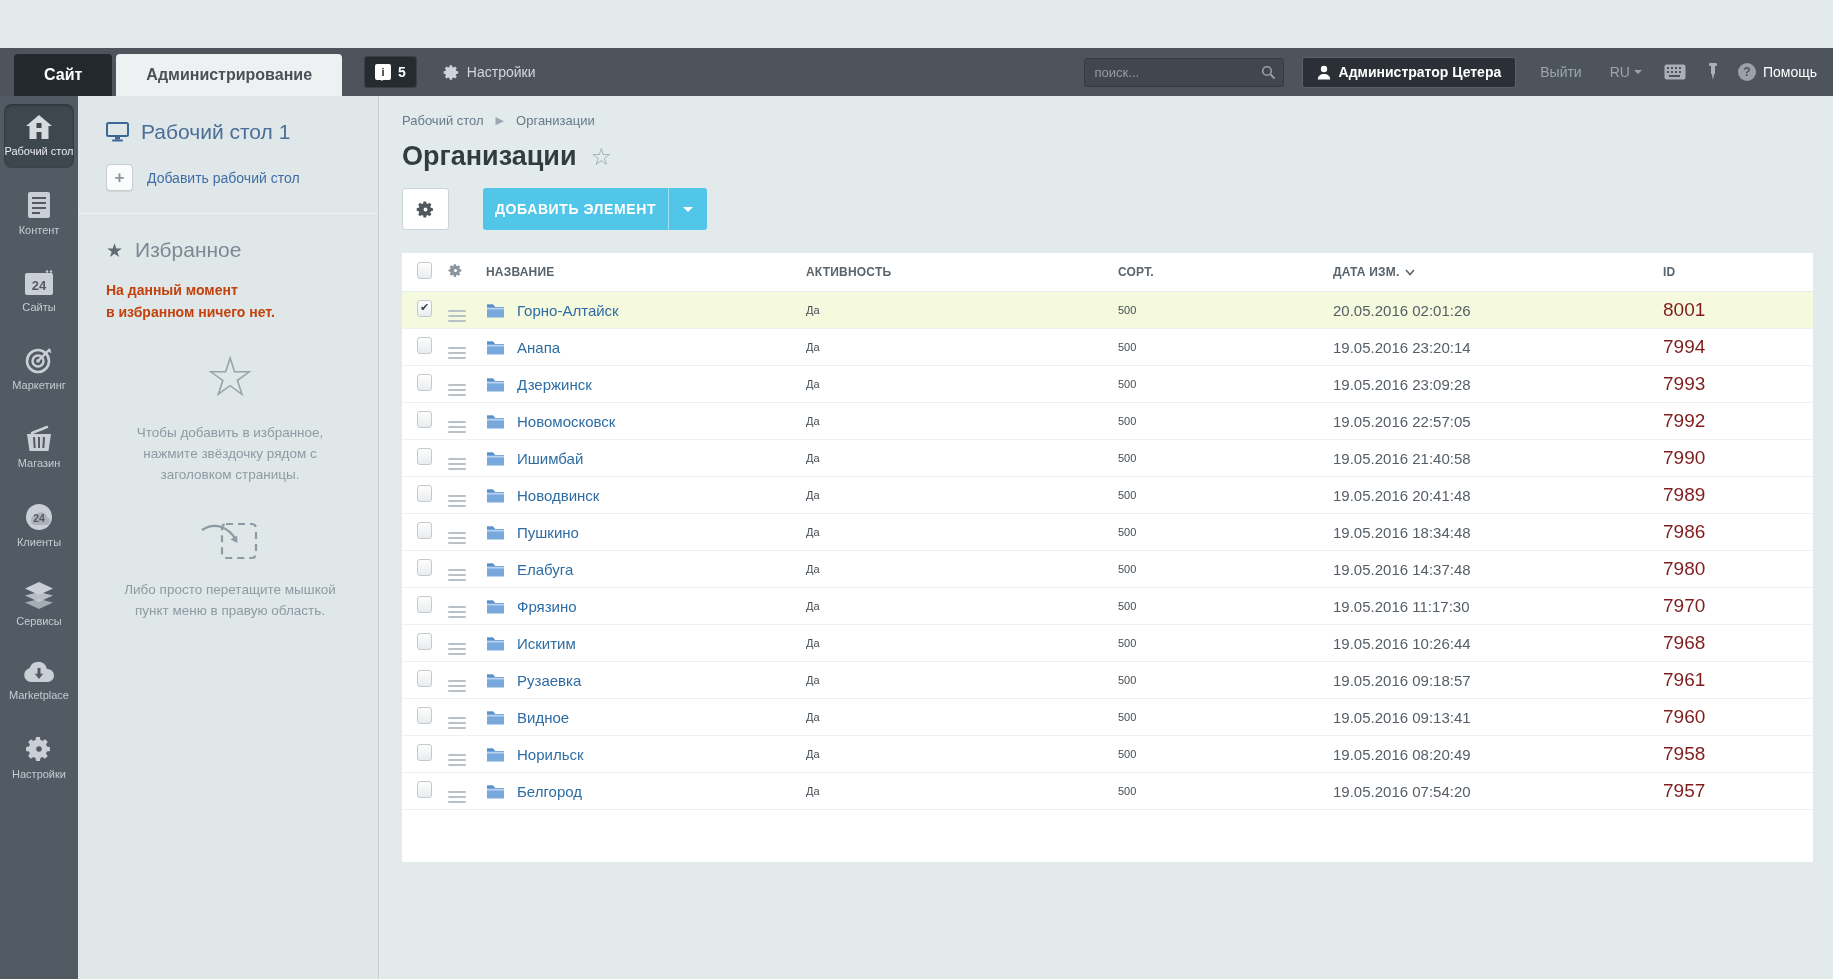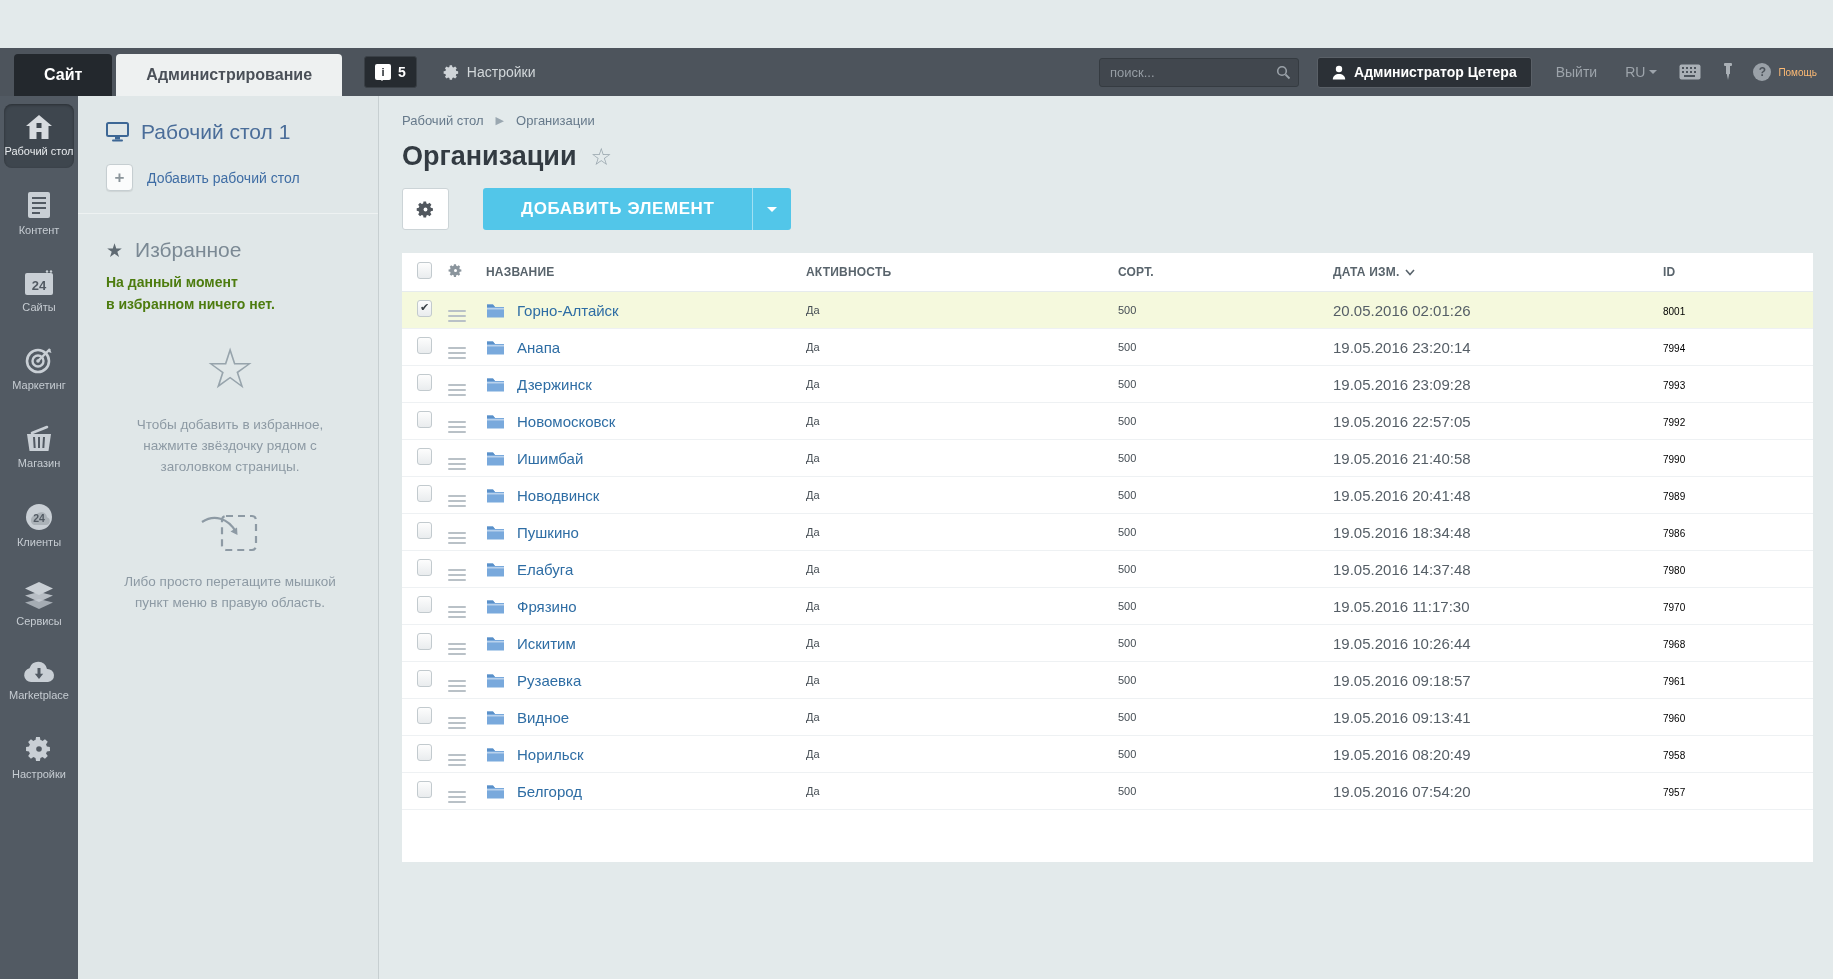--- a/index.html
+++ b/index.html
@@ -30,21 +30,21 @@
   .user-btn { margin-left:18px; height:31px; background:#2b3036; border:1px solid #5a6067; border-radius:3px;
                  display:flex; align-items:center; gap:8px; padding:0 14px; cursor:pointer; }
   .user-btn span { color:#fff; font-size:14px; font-weight:bold; }
   .top-link { color:#9da4ab; font-size:14px; margin-left:24px; cursor:pointer; }
   .lang { margin-left:28px; color:#9da4ab; font-size:14px; cursor:pointer; display:flex; align-items:center; gap:4px; }
   .caret-down { width:0; height:0; border:4px solid transparent; border-top-color:#9da4ab; margin-top:4px; }
   .top-icon { margin-left:22px; cursor:pointer; display:flex; align-items:center; }
   .help { margin-left:20px; margin-right:16px; display:flex; align-items:center; gap:7px; cursor:pointer; }
   .help .qmark { width:18px; height:18px; border-radius:50%; background:#9aa1a8; color:#4d545c;
                  font-size:12px; font-weight:bold; text-align:center; line-height:18px; }
-  .help span { color:#fdba74; font-size:10px; }
+  .help span { color:#ffffff; font-size:14px; }
 
   
   .app { display:flex; height:931px; }
 
   
   .sidebar { width:78px; background:#525a63; flex:none; display:flex; flex-direction:column; align-items:center;
              padding-top:8px; overflow:hidden; }
   .side-item { width:70px; display:flex; flex-direction:column; align-items:center; gap:5px;
              padding:10px 0 9px; margin-bottom:13px; border-radius:8px; cursor:pointer; }
   .side-item.active { background:#3e464e; box-shadow:inset 0 1px 3px rgba(0,0,0,.35); }
@@ -60,21 +60,21 @@
   .add-desktop { display:flex; align-items:center; gap:14px; margin:20px 0 22px 0; cursor:pointer; }
   .plus-btn { width:27px; height:27px; background:#fbfcfc; border:1px solid #c6ced1; border-radius:4px;
               box-shadow:0 1px 1px rgba(0,0,0,.08); color:#8b959b; font-size:17px; font-weight:bold;
               text-align:center; line-height:25px; cursor:pointer; }
   .add-desktop span { color:#3f6da4; font-size:14px; }
   .panel-divider { height:1px; background:#ccd4d6; border-bottom:1px solid #eef2f2; }
   .fav { padding:24px 24px 0 28px; }
   .fav-head { display:flex; align-items:center; gap:12px; }
   .fav-head .star { color:#5f6a72; font-size:19px; }
   .fav-head .ttl { color:#7b8994; font-size:21px; }
-  .fav-empty { margin-top:10px; color:#4d7c0f; font-size:14px; font-weight:bold; line-height:1.55; }
+  .fav-empty { margin-top:18px; color:#c2410c; font-size:14px; font-weight:bold; line-height:1.55; }
   .fav-bigstar { text-align:center; margin-top:26px; color:#97a4ac; font-size:56px; line-height:1; font-weight:normal; }
   .fav-hint { margin-top:18px; color:#8d9aa4; font-size:13.5px; text-align:center; line-height:1.55; padding:0 6px; }
   .fav-dragicon { text-align:center; margin-top:30px; }
   .fav-hint2 { margin-top:16px; color:#8d9aa4; font-size:13.5px; text-align:center; line-height:1.55; padding:0 14px; }
 
   
   .main { flex:1; background:#e3eaeb; padding:0 20px 0 23px; overflow:hidden; }
   .breadcrumb { padding-top:17px; display:flex; align-items:center; gap:12px; }
   .breadcrumb a { color:#66798a; font-size:13px; }
   .breadcrumb .sep { color:#9aa7b0; font-size:11px; }
@@ -83,21 +83,21 @@
   .title-star { color:#97a4ac; font-size:24px; cursor:pointer; }
   .toolbar { margin-top:16px; display:flex; align-items:center; }
   .filter-wrap { position:relative; width:812px; margin-right:auto; }
   .filter-wrap input { width:100%; height:42px; background:#fff; border:1px solid #e2e8ea; border-radius:3px;
                  font-size:15px; color:#4a5258; padding:0 44px 0 16px; outline:none; font-family:inherit; }
   .filter-wrap input::placeholder { color:#a8b4bb; }
   .filter-wrap .mag { position:absolute; right:14px; top:12px; }
   .grid-gear-btn { width:47px; height:42px; background:#fff; border:1px solid #ccd4d7; border-radius:3px;
                  display:flex; align-items:center; justify-content:center; cursor:pointer; margin-right:34px; }
   .add-btn { height:42px; background:#52c6e9; border-radius:3px; display:flex; align-items:center; cursor:pointer; }
-  .add-btn .lbl { color:#fff; font-size:17px; font-weight:bold; letter-spacing:.6px; padding:0 38px; }
+  .add-btn .lbl { color:#fff; font-size:14px; font-weight:bold; letter-spacing:.6px; padding:0 12px; }
   .add-btn .split { width:1px; align-self:stretch; background:rgba(255,255,255,.45); }
   .add-btn .dd { width:38px; display:flex; justify-content:center; }
   .add-btn .caret { width:0; height:0; border:5px solid transparent; border-top-color:#fff; margin-top:5px; }
 
   
   .tbl { margin-top:23px; background:#fff; }
   .trow, .thead { display:grid; grid-template-columns:46px 38px 1fr 312px 215px 330px 150px; align-items:center; }
   .thead { height:39px; border-bottom:1px solid #e6ebed; }
   .thead .hcell { color:#59646c; font-size:12px; font-weight:bold; letter-spacing:.2px; }
   .trow { height:37px; border-bottom:1px solid #eef1f3; }
@@ -106,21 +106,21 @@
   .c-check { padding-left:15px; }
   .checkbox { display:inline-block; width:15px; height:17px; background:linear-gradient(#fdfdfd,#e9ecee);
               border:1px solid #c2cace; border-radius:3px; position:relative; cursor:pointer; }
   .checkbox.checked::after { content:"✔"; position:absolute; left:2px; top:0px; font-size:11px; color:#3a4147; }
   .drag { display:inline-flex; flex-direction:column; gap:3px; cursor:grab; }
   .drag i { display:block; width:18px; height:2px; background:#b9c1c7; border-radius:1px; }
   .c-name { display:flex; align-items:center; gap:12px; min-width:0; }
   .name-link { color:#2e6da4; font-size:15px; white-space:nowrap; }
   .c-act, .c-sort { color:#454d54; font-size:11px; }
   .c-date { color:#555e66; font-size:15px; }
-  .c-id a { color:#000000; font-size:10px; }
+  .c-id a { color:#7f1d1d; font-size:19px; }
   .hd-date { display:flex; align-items:center; gap:6px; cursor:pointer; }
   .hcell.sortable { cursor:pointer; }
 </style>
 </head>
 <body>
 
 <div class="topbar">
   <div class="tab tab-site">Сайт</div>
   <div class="tab tab-admin">Администрирование</div>
 

